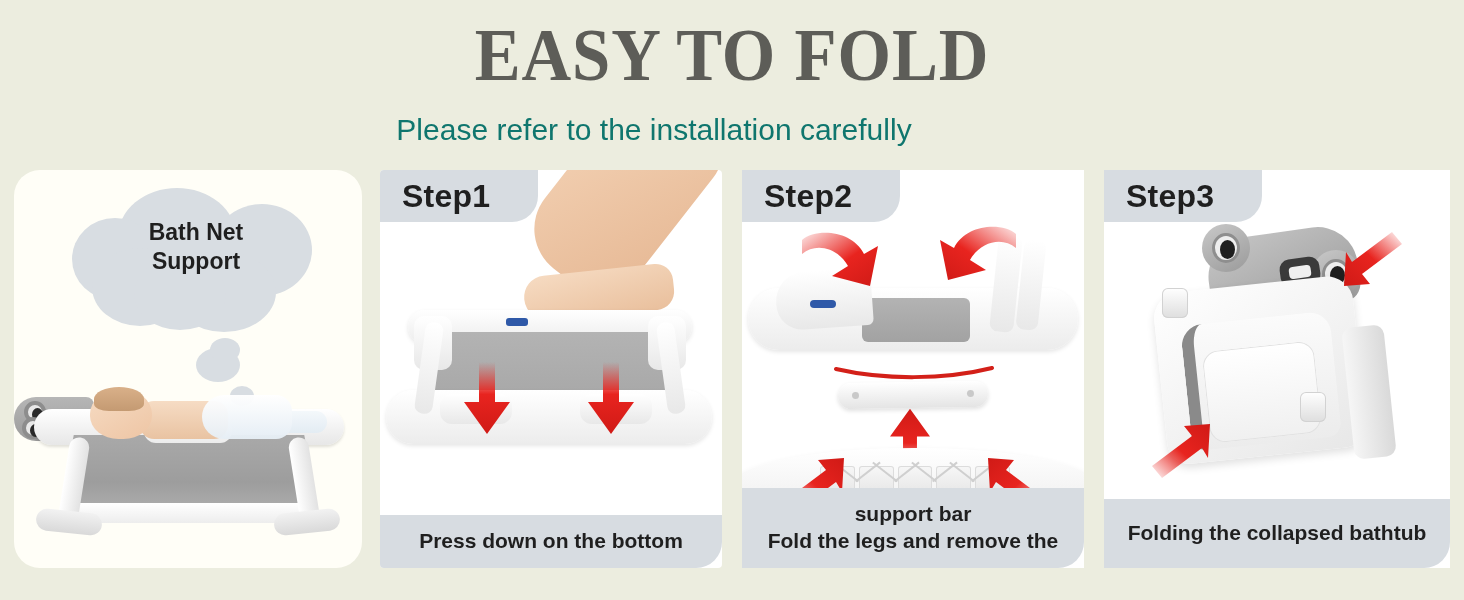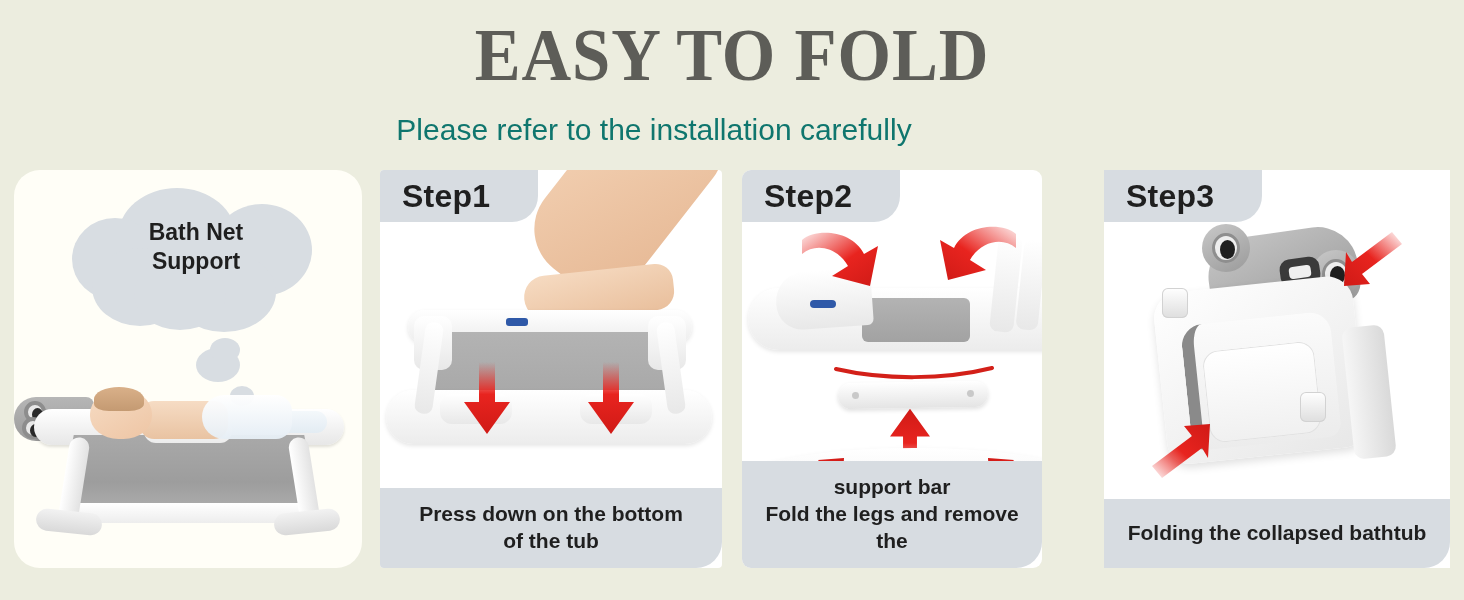--- a/index.html
+++ b/index.html
@@ -29,21 +29,21 @@
     font-size: 30px; line-height: 36px;
     color: #0f766e;
     font-weight: 400;
     margin-top: 8px;
   }
 
   
   .panel { position: absolute; top: 170px; height: 398px; overflow: hidden; }
   .panel-1 { left: 14px;   width: 348px; background: #fffef7; border-radius: 26px; }
   .panel-2 { left: 380px;  width: 342px; background: #ffffff; border-radius: 4px 4px 4px 4px; }
-  .panel-3 { left: 742px;  width: 300px; background: #ffffff; border-radius: 9px; }
+  .panel-3 { left: 742px;  width: 342px; background: #ffffff; }
   .panel-4 { left: 1104px; width: 346px; background: #ffffff; }
 
   
   .step-badge {
     position: absolute; top: 0; left: 0;
     height: 52px; min-width: 158px;
     background: #d7dce1;
     border-radius: 0 0 26px 0;
     display: flex; align-items: center;
     padding: 0 28px 0 22px;
@@ -379,21 +379,20 @@
           </linearGradient>
             </defs>
           <path d="M15 0 H31 V40 H46 L23 72 L0 40 H15 Z" fill="url(#gd2)"></path>
         </svg>
       </div>
     </div>
 
     <div class="step-badge">Step1</div>
     <div class="caption">
       <div>Press down on the bottom</div>
-      <div>of the tub</div>
     </div>
   </div>
 
   <div class="panel panel-3">
     <div class="art">
 
       <div class="flat-rim" style="left:6px; top:118px; width:330px; height:62px; border-radius:32px;"></div>
       <div class="gray-band" style="left:120px; top:128px; width:108px; height:44px; border-radius:6px;"></div>
       <div class="white-pc" style="left:34px; top:100px; width:96px; height:58px; border-radius:30px 6px 6px 26px; transform:rotate(-4deg);"></div>
       <div class="white-pc" style="left:252px; top:66px; width:24px; height:96px; transform:rotate(6deg);"></div>

